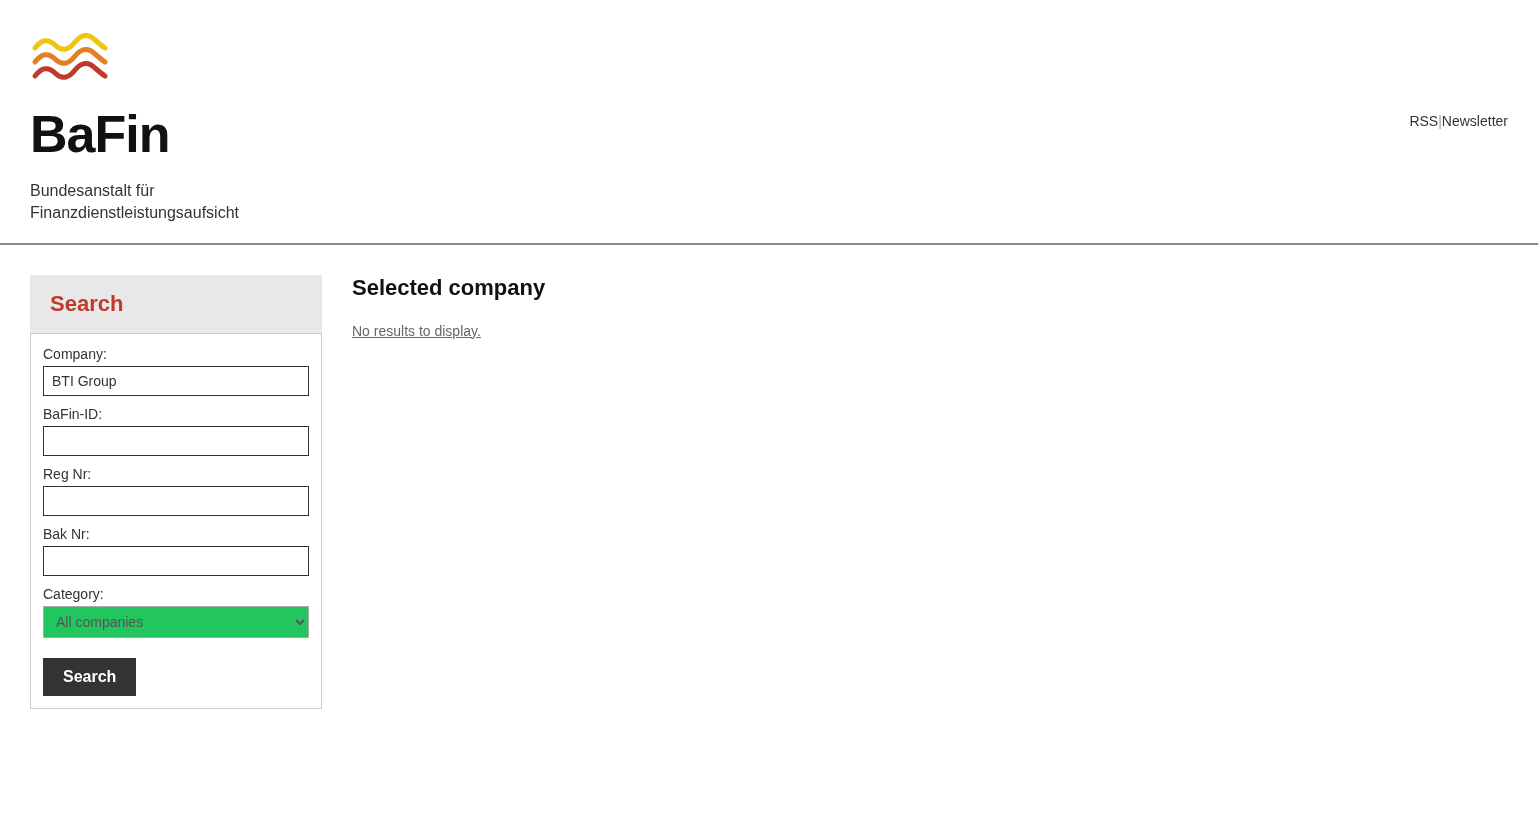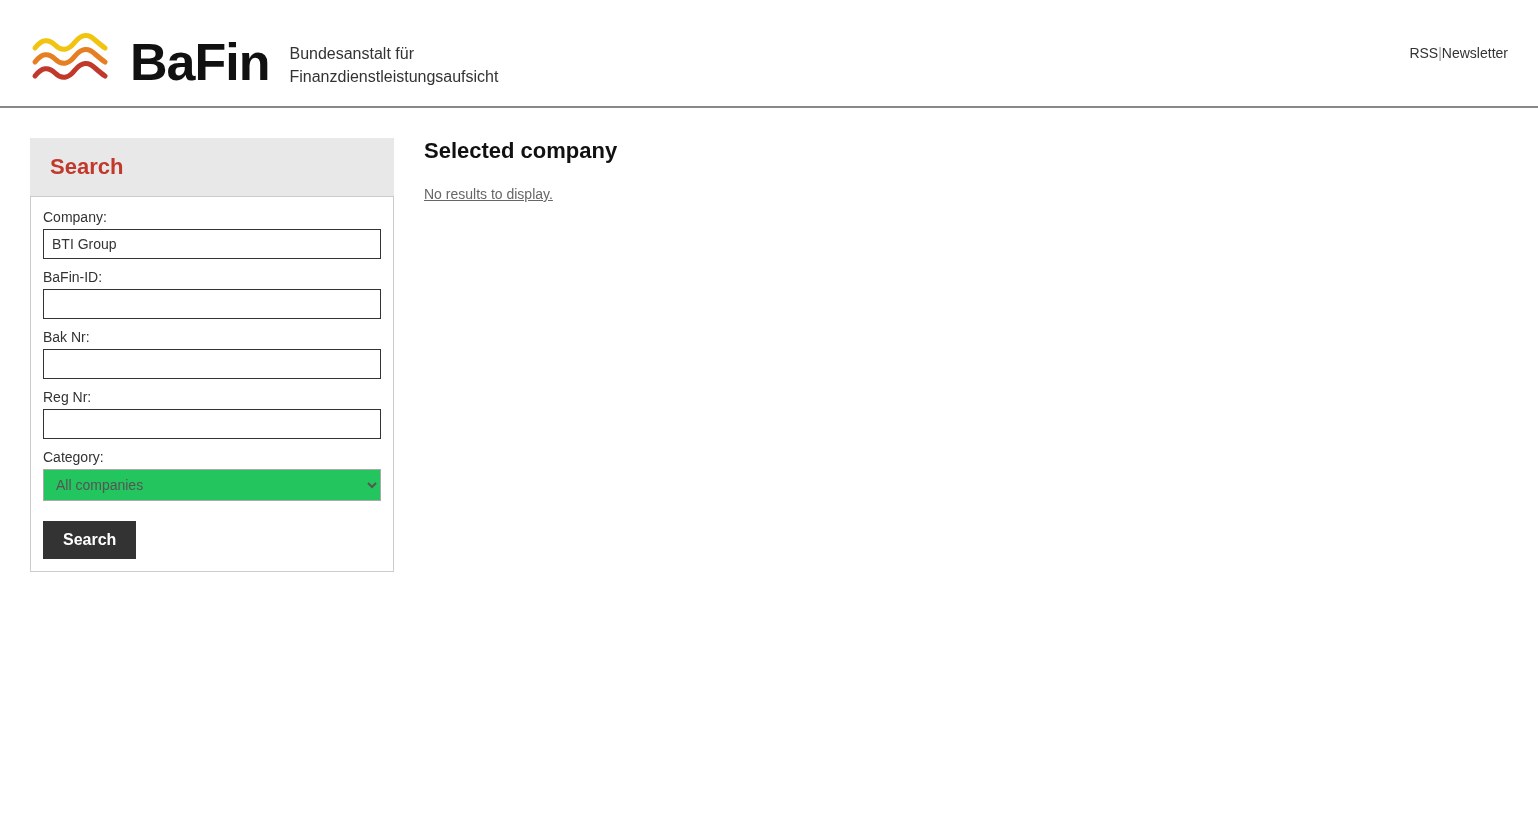--- a/index.html
+++ b/index.html
@@ -18,22 +18,23 @@
     
     .header {
       display: flex;
       align-items: center;
       justify-content: space-between;
       padding: 18px 30px 18px 30px;
     }
 
     .header-left {
       display: flex;
-      align-items: flex-end;
+      align-items: flex-start;
       gap: 20px;
+      flex-direction: column;
     }
 
     .logo-icon {
       width: 80px;
       height: 70px;
     }
 
     .logo-text {
       font-size: 52px;
       font-weight: bold;
@@ -73,21 +74,21 @@
 
     
     .main {
       display: flex;
       padding: 10px 30px;
       gap: 30px;
     }
 
     
     .left-panel {
-      width: 364px;
+      width: 292px;
       flex-shrink: 0;
     }
 
     .search-header {
       background: #e8e8e8;
       padding: 16px 20px;
       margin-bottom: 0;
     }
 
     .search-header-title {
@@ -205,25 +206,25 @@
     <div class="search-form-container">
       <div class="form-group">
         <label class="form-label">Company:</label>
         <input type="text" class="form-input" value="BTI Group" style="">
       </div>
       <div class="form-group">
         <label class="form-label">BaFin-ID:</label>
         <input type="text" class="form-input" style="">
       </div>
       <div class="form-group">
+        <label class="form-label">Reg Nr:</label>
+        <input type="text" class="form-input" style="">
+      </div>
+      <div class="form-group">
         <label class="form-label">Bak Nr:</label>
-        <input type="text" class="form-input" style="">
-      </div>
-      <div class="form-group">
-        <label class="form-label">Reg Nr:</label>
         <input type="text" class="form-input" style="">
       </div>
       <div class="form-group">
         <label class="form-label">Category:</label>
         <select class="form-select">
           <option>All companies</option>
           <option>Banks</option>
           <option>Insurance companies</option>
           <option>Investment firms</option>
           <option>Payment institutions</option>

